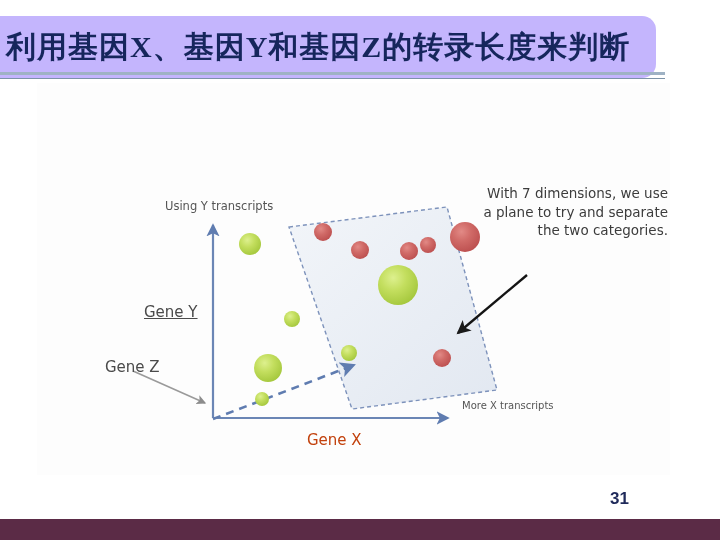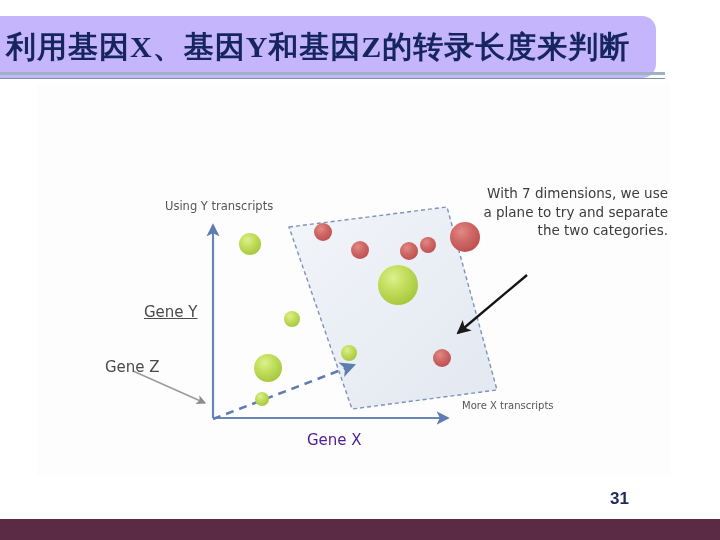--- a/index.html
+++ b/index.html
@@ -44,21 +44,21 @@
     letter-spacing:-0.3px;white-space:nowrap;
   }
   .ax-label{
     position:absolute;
     font-family:"DejaVu Sans",sans-serif;
     color:#555555;white-space:nowrap;
   }
   #lbl-more-y{left:128px;top:116px;font-size:11.5px;}
   #lbl-more-x{left:425px;top:317px;font-size:10px;}
   #lbl-gene-y{left:107px;top:220px;font-size:15px;color:#4a4a4a;text-decoration:underline;}
-  #lbl-gene-x{left:270px;top:348px;font-size:15px;color:#4c1d95;}
+  #lbl-gene-x{left:270px;top:348px;font-size:15px;color:#c2410c;}
   #lbl-gene-z{left:56px;top:275px;font-size:15px;color:#4a4a4a;margin-left:12px;}
   #annotation{
     position:absolute;left:443px;top:101px;width:188px;
     font-family:"DejaVu Sans",sans-serif;
     font-size:13.5px;line-height:18.5px;color:#3c3c3c;
     text-align:right;
   }
   #page-number{
     position:absolute;left:610px;top:489px;
     font-family:"Liberation Sans",sans-serif;

